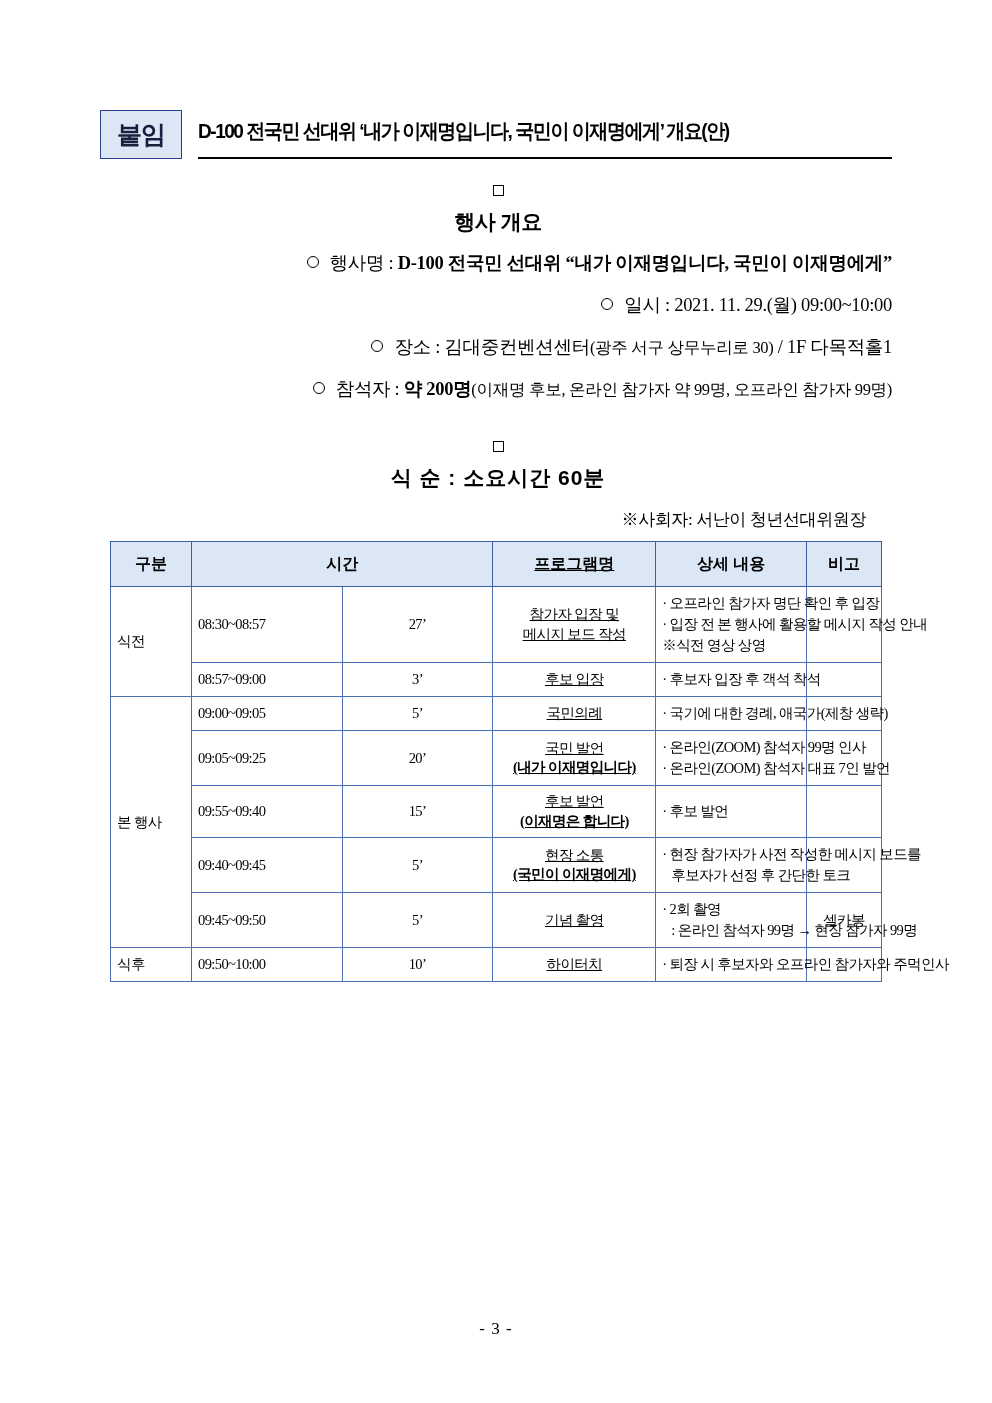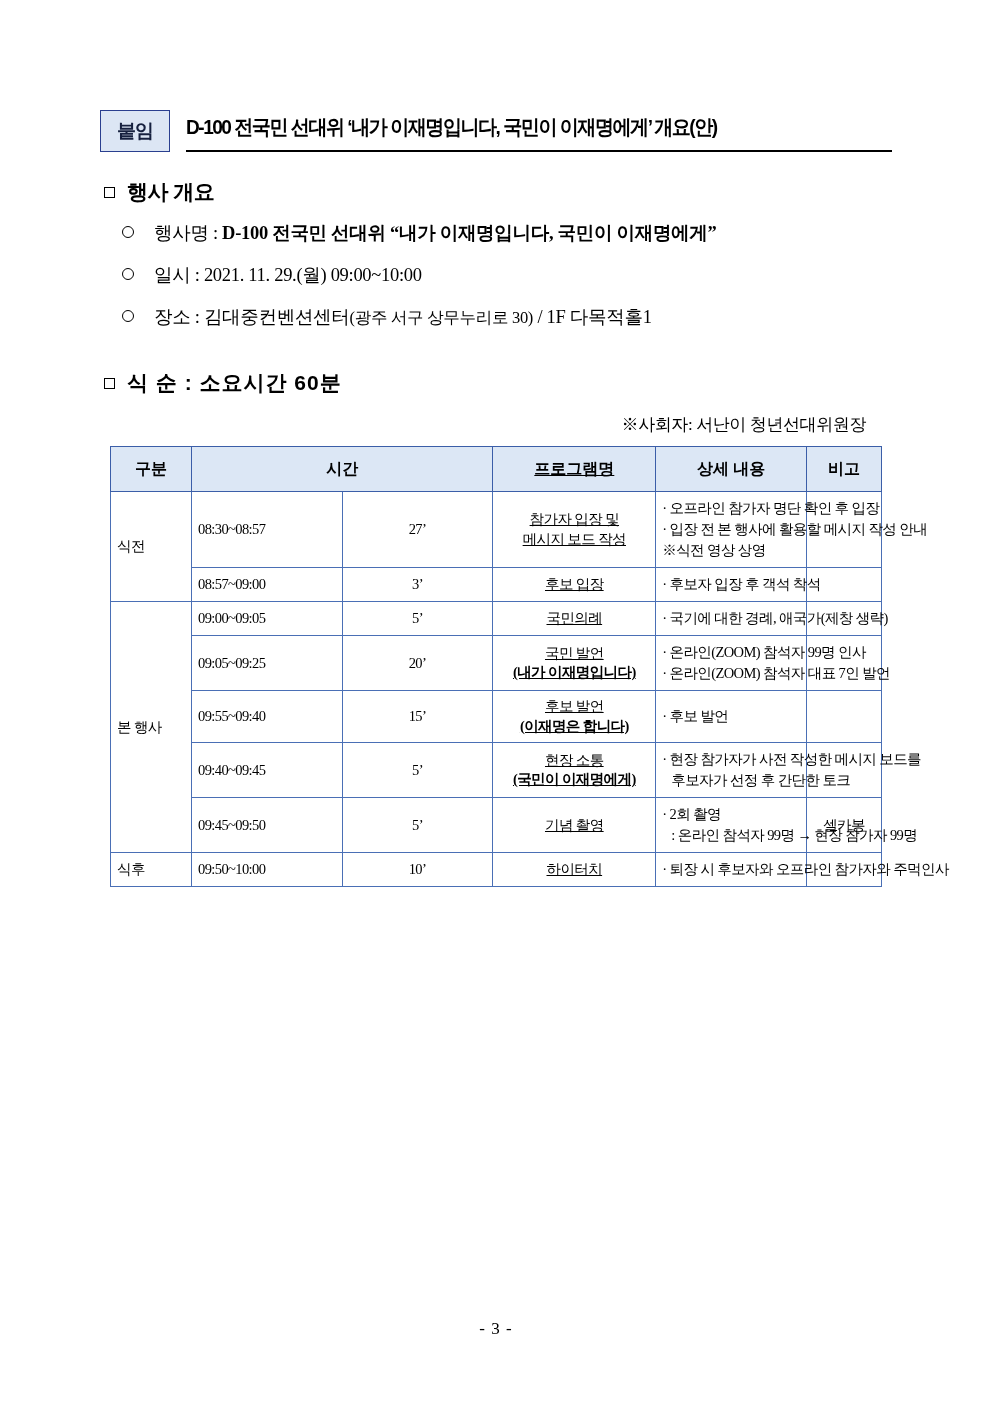--- a/index.html
+++ b/index.html
@@ -27,21 +27,21 @@
     display: flex;
     align-items: stretch;
     margin-bottom: 26px;
   }
   .attach-box {
     border: 1.6px solid #2a3f8f;
     background: #dce6f4;
     color: #16213f;
     font-family: Liberation Serif, serif;
     font-weight: bold;
-    font-size: 19px;
+    font-size: 25px;
     padding: 7px 16px;
     display: flex;
     align-items: center;
     justify-content: center;
     letter-spacing: -1px;
   }
   .title-main {
     flex: 1;
     margin-left: 16px;
     border-bottom: 2.2px solid #000;
@@ -58,44 +58,46 @@
     transform-origin: left center;
     white-space: nowrap;
   }
 
   
   .sec-head {
     display: flex;
     align-items: center;
     gap: 12px;
     margin: 22px 0 14px 4px;
+    flex-direction: column;
   }
   .sq {
     display: inline-block;
     width: 11px;
     height: 11px;
     border: 1.6px solid #000;
     box-sizing: border-box;
   }
   .sec-head .sec-title {
     font-family: "Liberation Sans", sans-serif;
     font-weight: bold;
     font-size: 21px;
     letter-spacing: -0.5px;
   }
   .sec-head.spaced .sec-title { letter-spacing: 1px; }
 
   .bullets { margin: 0 0 0 22px; }
   .bullet {
     display: flex;
     align-items: baseline;
-    gap: 20px;
+    gap: 11px;
     margin-bottom: 17px;
     font-size: 18.5px;
     letter-spacing: -0.3px;
+    justify-content: flex-end;
   }
   .circ {
     display: inline-block;
     width: 12px;
     height: 12px;
     border: 1.5px solid #000;
     border-radius: 50%;
     box-sizing: border-box;
     flex: 0 0 auto;
     position: relative;
@@ -180,20 +182,24 @@
       <span class="b-text">행사명 : <strong>D-100 전국민 선대위  “내가 이재명입니다, 국민이 이재명에게”</strong></span>
     </div>
     <div class="bullet">
       <span class="circ"></span>
       <span class="b-text">일시 : 2021. 11. 29.(월) 09:00~10:00</span>
     </div>
     <div class="bullet">
       <span class="circ"></span>
       <span class="b-text">장소 : 김대중컨벤션센터<span class="small">(광주 서구 상무누리로 30)</span> / 1F 다목적홀1</span>
     </div>
+    <div class="bullet">
+      <span class="circ"></span>
+      <span class="b-text">참석자 : <strong>약 200명</strong><span class="small">(이재명 후보, 온라인 참가자 약 99명, 오프라인 참가자 99명)</span></span>
+    </div>
   </div>
 
   <div class="sec-head spaced" style="margin-top:40px;">
     <span class="sq"></span>
     <span class="sec-title">식 순 : 소요시간 60분</span>
   </div>
 
   <div class="note">※사회자: 서난이 청년선대위원장</div>
 
   <table class="sched">

